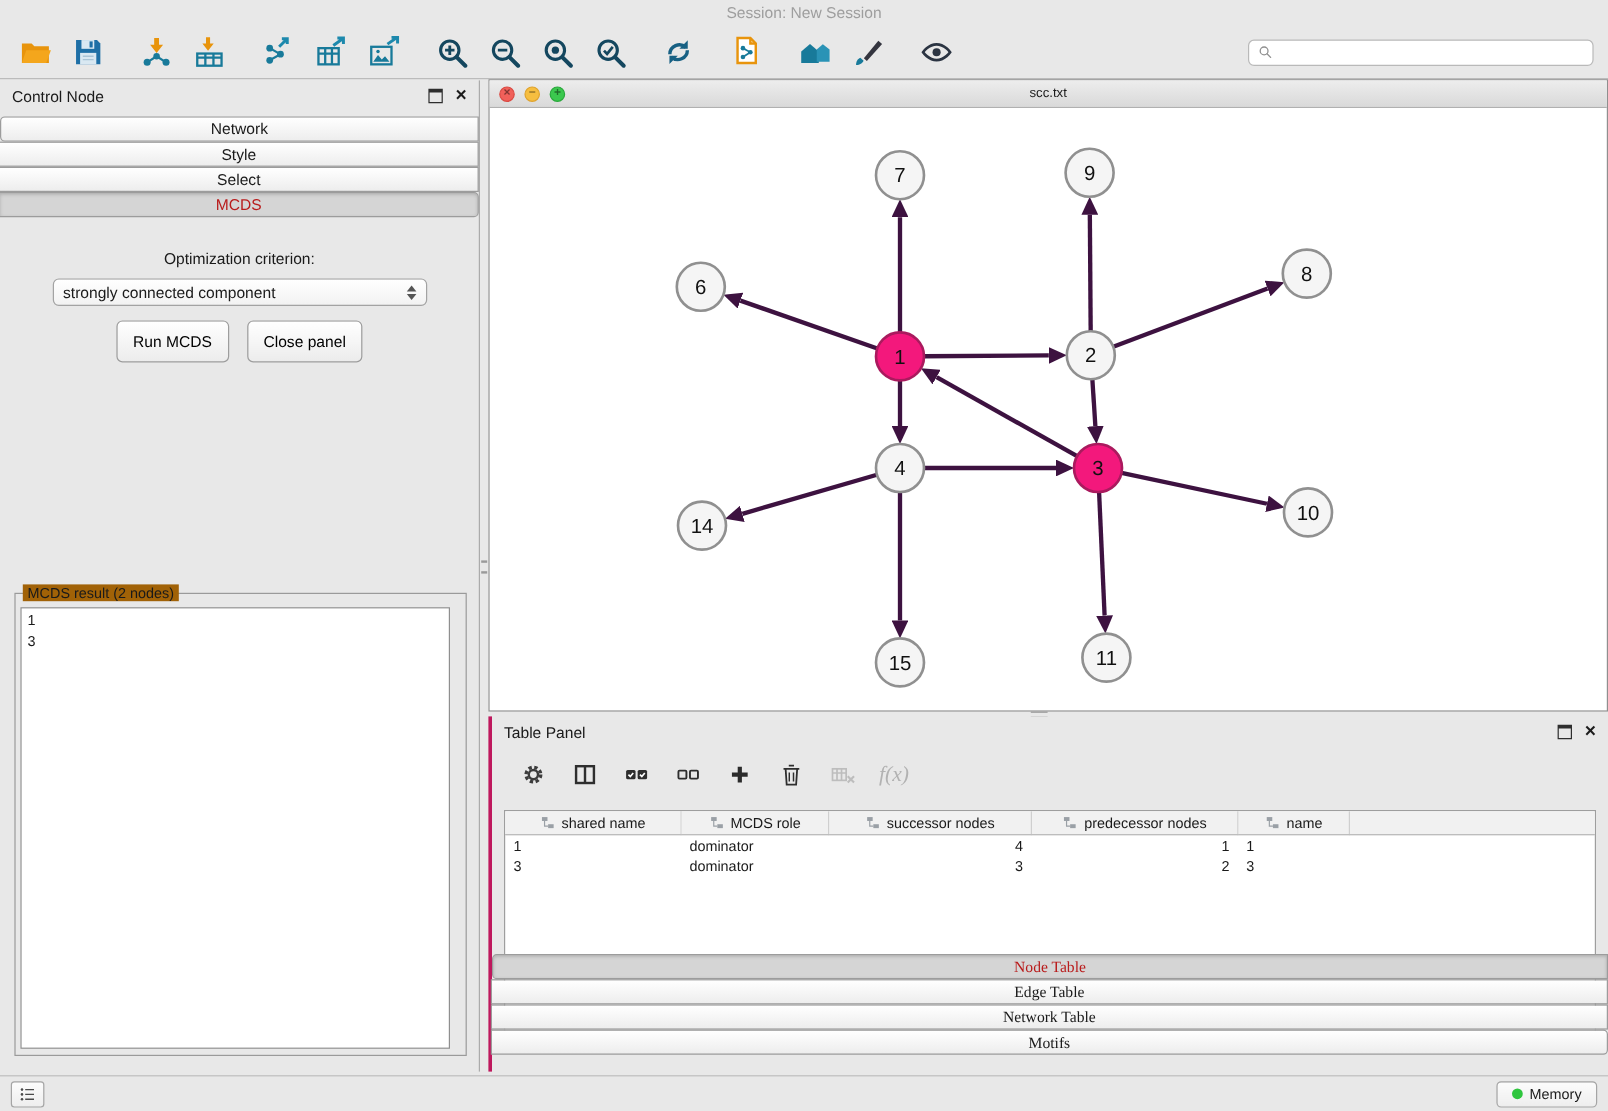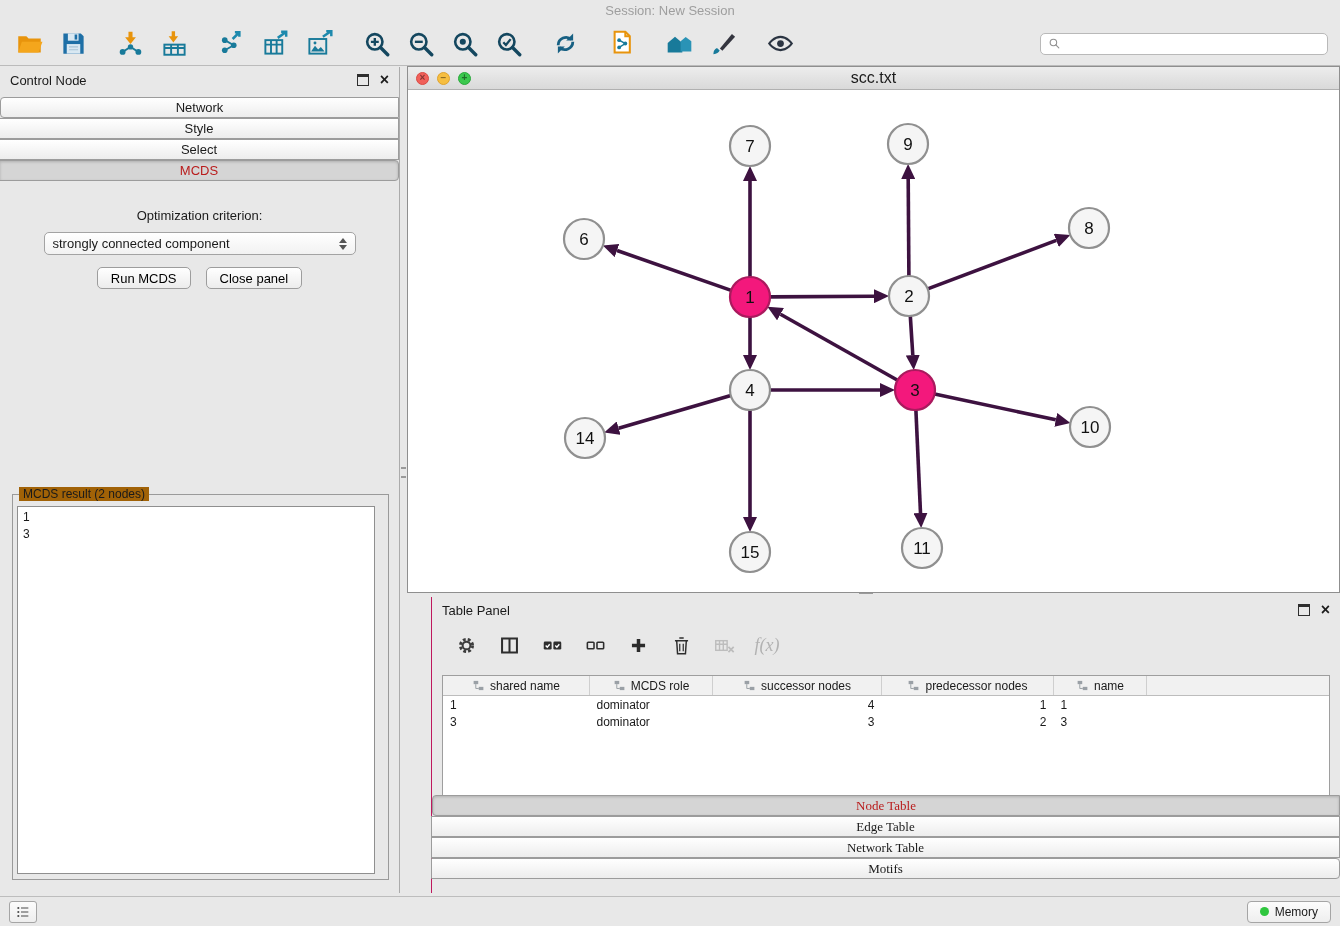--- a/index.html
+++ b/index.html
@@ -42,49 +42,49 @@
   .cpanel .segrow{margin-top:4px;}
   .optlabel{text-align:center;margin-top:27px;font-size:13px;}
   .selectbox{width:312px;height:23px;margin:9px auto 0;background:linear-gradient(#ffffff,#f2f2f2);
              border:1px solid #a3a3a3;border-radius:5px;display:flex;align-items:center;
              padding:0 8px;font-size:13px;box-sizing:border-box;}
   .stepper{margin-left:auto;display:flex;flex-direction:column;gap:2px;}
   .stepper i{width:0;height:0;border-left:4px solid transparent;border-right:4px solid transparent;display:block;}
   .stepper .up{border-bottom:5px solid #555;}
   .stepper .dn{border-top:5px solid #555;}
   .btnrow{display:flex;justify-content:center;gap:15px;margin-top:12px;}
-  .btn{font-size:13px;font-family:inherit;padding:3px 13px;height:22px;box-sizing:border-box;
+  .btn{font-size:13px;font-family:inherit;padding:3px 13px;height:35px;box-sizing:border-box;
        background:linear-gradient(#ffffff,#ececec);border:1px solid #9d9d9d;border-radius:5px;}
   .groupbox{position:absolute;left:12px;right:10px;top:427px;bottom:13px;border:1px solid #9a9a9a;}
   .legend{position:absolute;top:-8px;left:6px;background:#a16207;padding:0 4px;font-size:12px;text-align:center;}
   .resultbox{position:absolute;left:4px;right:13px;top:11px;bottom:5px;background:#fff;
              border:1px solid #8f8f8f;font-size:12px;line-height:17px;padding:2px 5px;
              white-space:pre-line;overflow:hidden;}
   
   .vsplit{position:absolute;left:400px;top:67px;width:7px;bottom:33px;}
   .vsplit .grip{position:absolute;top:400px;left:1px;width:5px;height:7px;
                 border-top:2px solid #9a9a9a;border-bottom:2px solid #9a9a9a;}
   .hsplit{position:absolute;left:407px;right:0;top:593px;height:4px;}
   .hsplit .grip{position:absolute;left:452px;top:0;width:14px;height:3px;
                 border-top:1px solid #9a9a9a;border-bottom:1px solid #9a9a9a;}
   
   .netwin{position:absolute;left:407px;top:66px;right:0;height:527px;background:#fff;
           border:1px solid #8f8f8f;box-sizing:border-box;}
   .nethead{height:22px;background:linear-gradient(#ededed,#d9d9d9);border-bottom:1px solid #b0b0b0;
            display:flex;align-items:center;padding:0 8px;gap:8px;position:relative;}
-  .nettitle{position:absolute;left:0;right:0;text-align:center;font-size:16px;color:#1a1a1a;}
+  .nettitle{position:absolute;left:0;right:0;text-align:center;font-size:11px;color:#1a1a1a;}
   .tl{width:13px;height:13px;border-radius:50%;display:flex;align-items:center;justify-content:center;
       font-size:10px;font-weight:bold;color:rgba(0,0,0,.45);line-height:1;box-sizing:border-box;z-index:2;}
   .tl.red{background:#f0605a;border:1px solid #da4a43;}
   .tl.yellow{background:#f6be40;border:1px solid #dfa32e;}
   .tl.green{background:#3bc84e;border:1px solid #2aa83c;}
   .netcanvas{position:absolute;left:0;top:22px;width:931px;height:502px;display:block;}
   
   .tpanel{position:absolute;left:407px;top:597px;right:0;bottom:33px;background:#e8e8e8;
-          border-left:1px solid #be185d;box-sizing:border-box;margin-left:24px;}
+          border-left:3px solid #be185d;box-sizing:border-box;}
   .ttools{display:flex;align-items:center;gap:15px;padding:8px 0 4px 20px;height:40px;box-sizing:border-box;}
   .ttbtn{width:28px;height:28px;background:none;border:none;padding:0;display:flex;
          align-items:center;justify-content:center;}
   .ttbtn .ic{width:21px;height:21px;}
   .fx{font-family:"Liberation Serif",serif;font-style:italic;font-size:18px;color:#b2b2b2;}
   .tablebox{position:absolute;left:10px;right:10px;top:78px;bottom:48px;background:#fff;
             border:1px solid #9e9e9e;overflow:hidden;}
   .tablebox table{border-collapse:collapse;table-layout:fixed;width:100%;}
   .tablebox th{background:#f1f1f1;border-right:1px solid #cfcfcf;border-bottom:1px solid #bdbdbd;
                font-weight:normal;font-size:12px;height:19px;padding:0 4px;white-space:nowrap;

